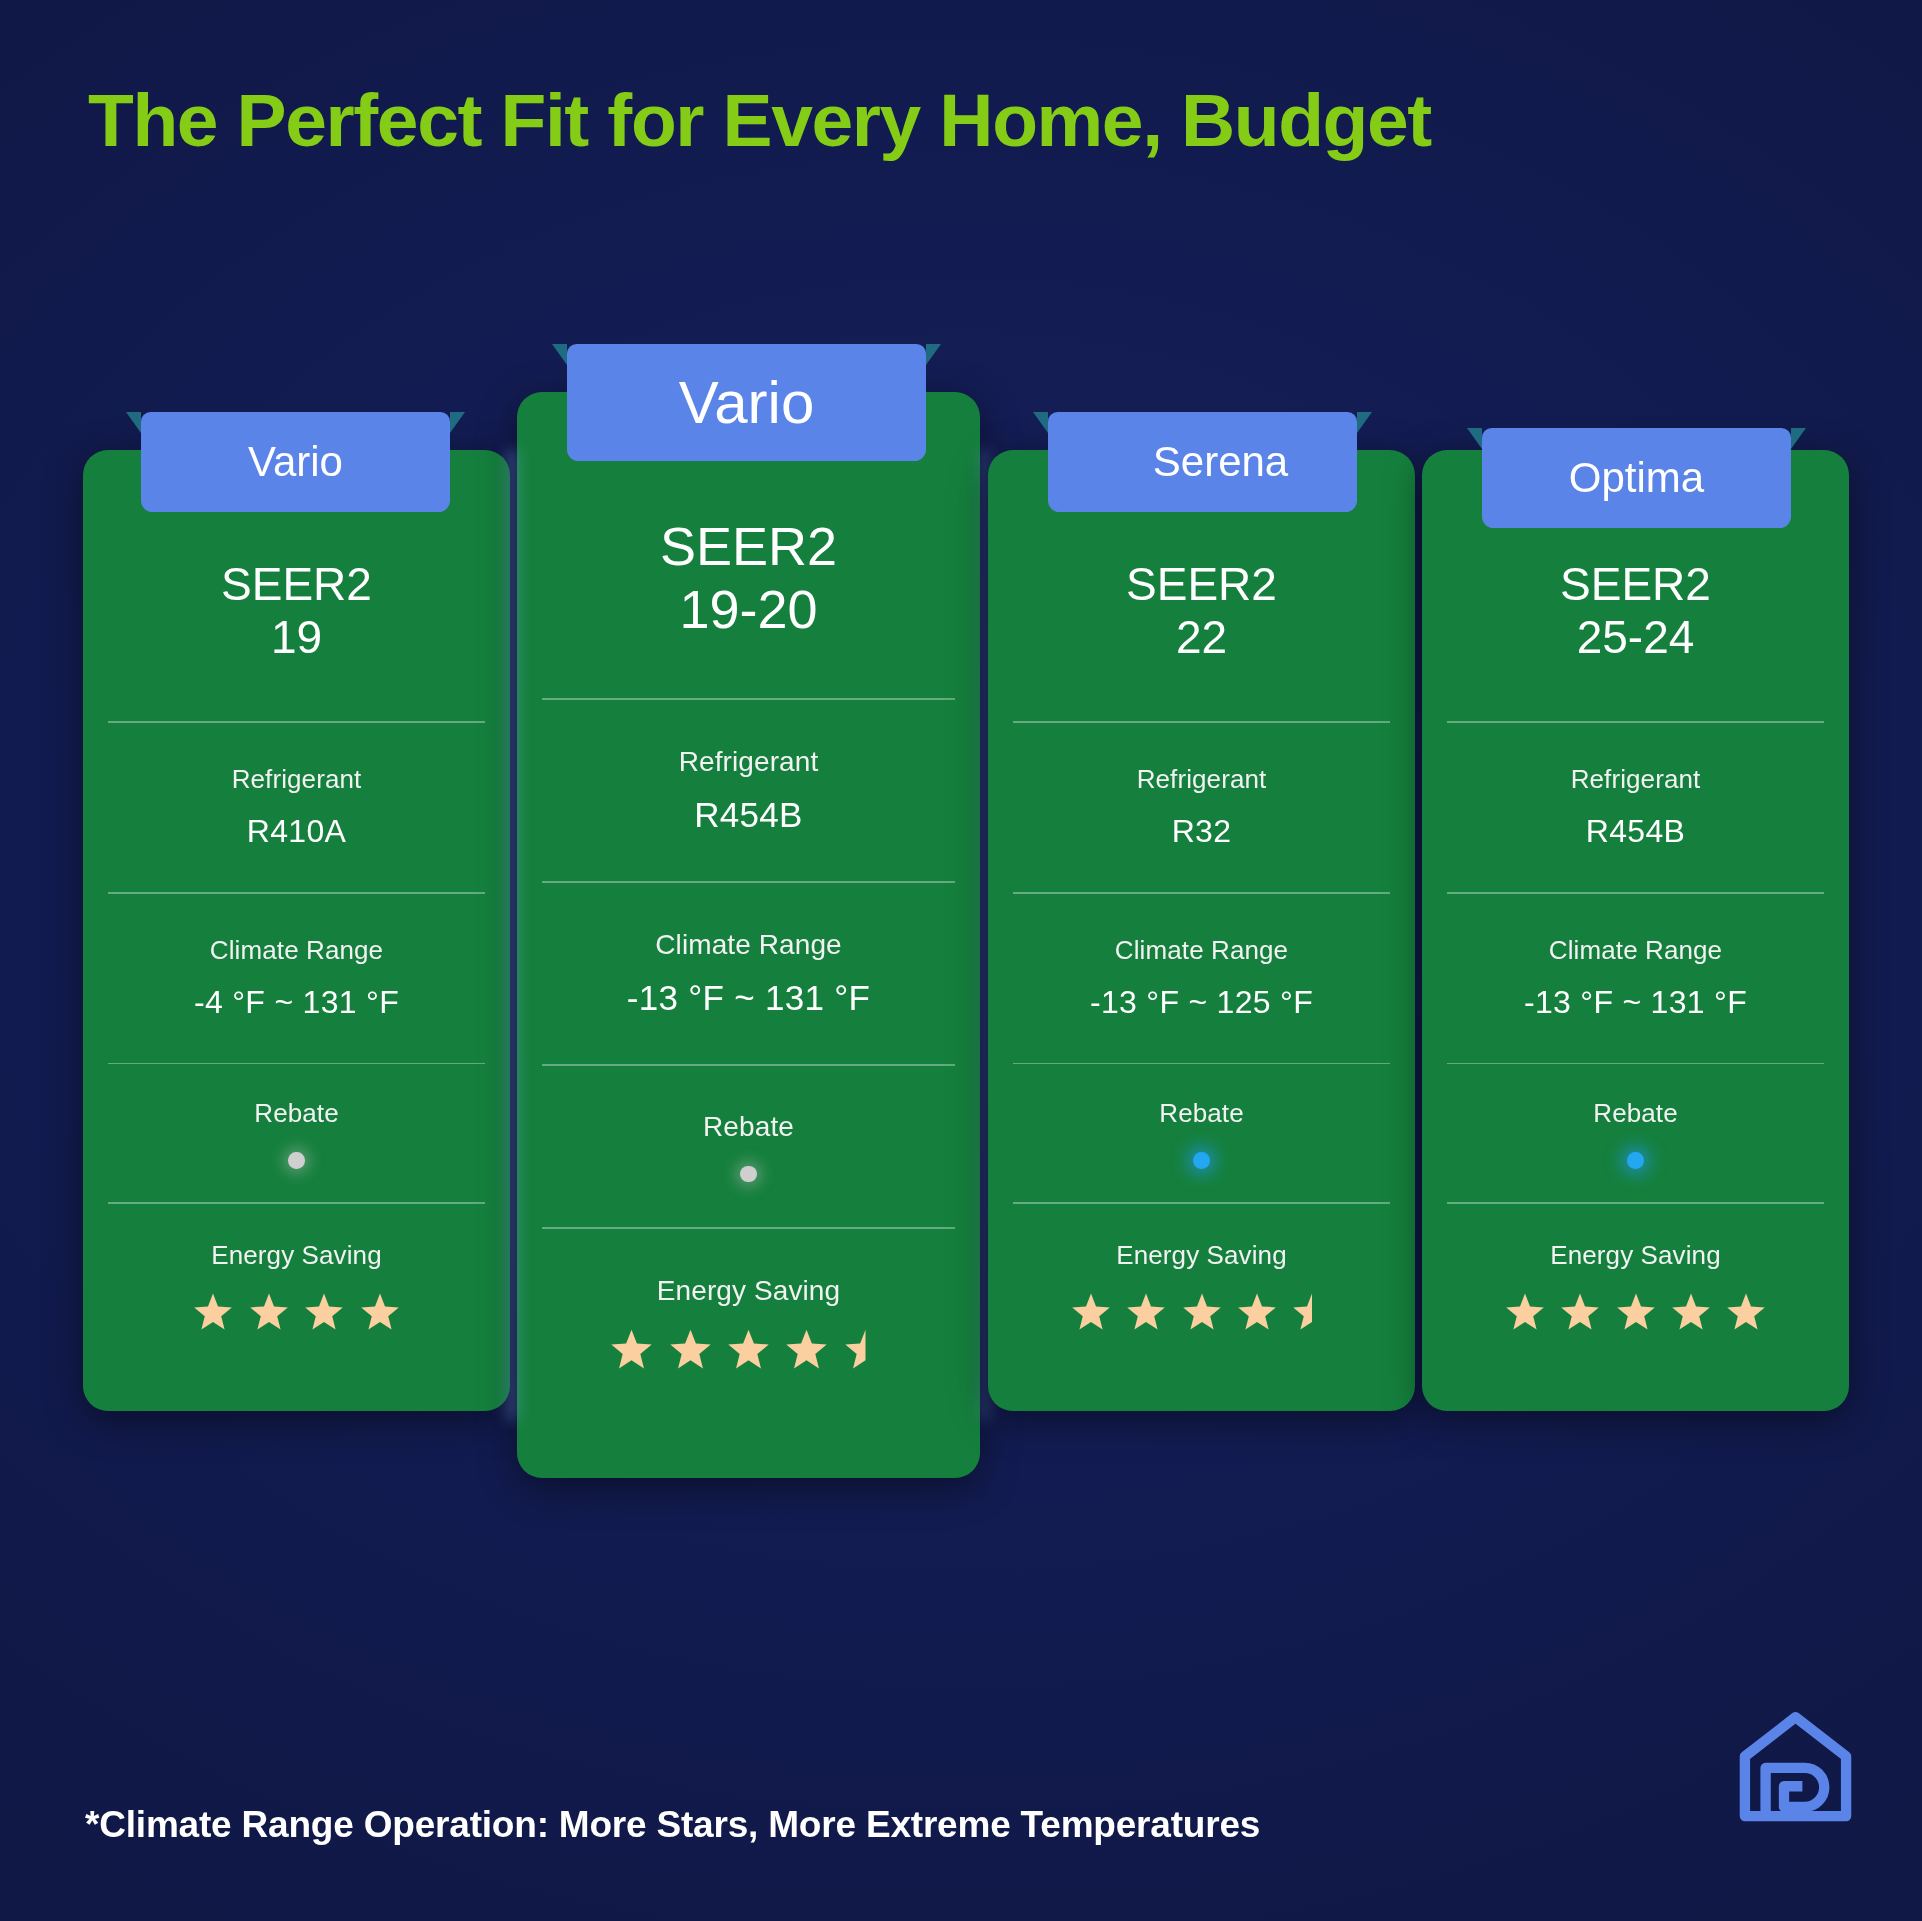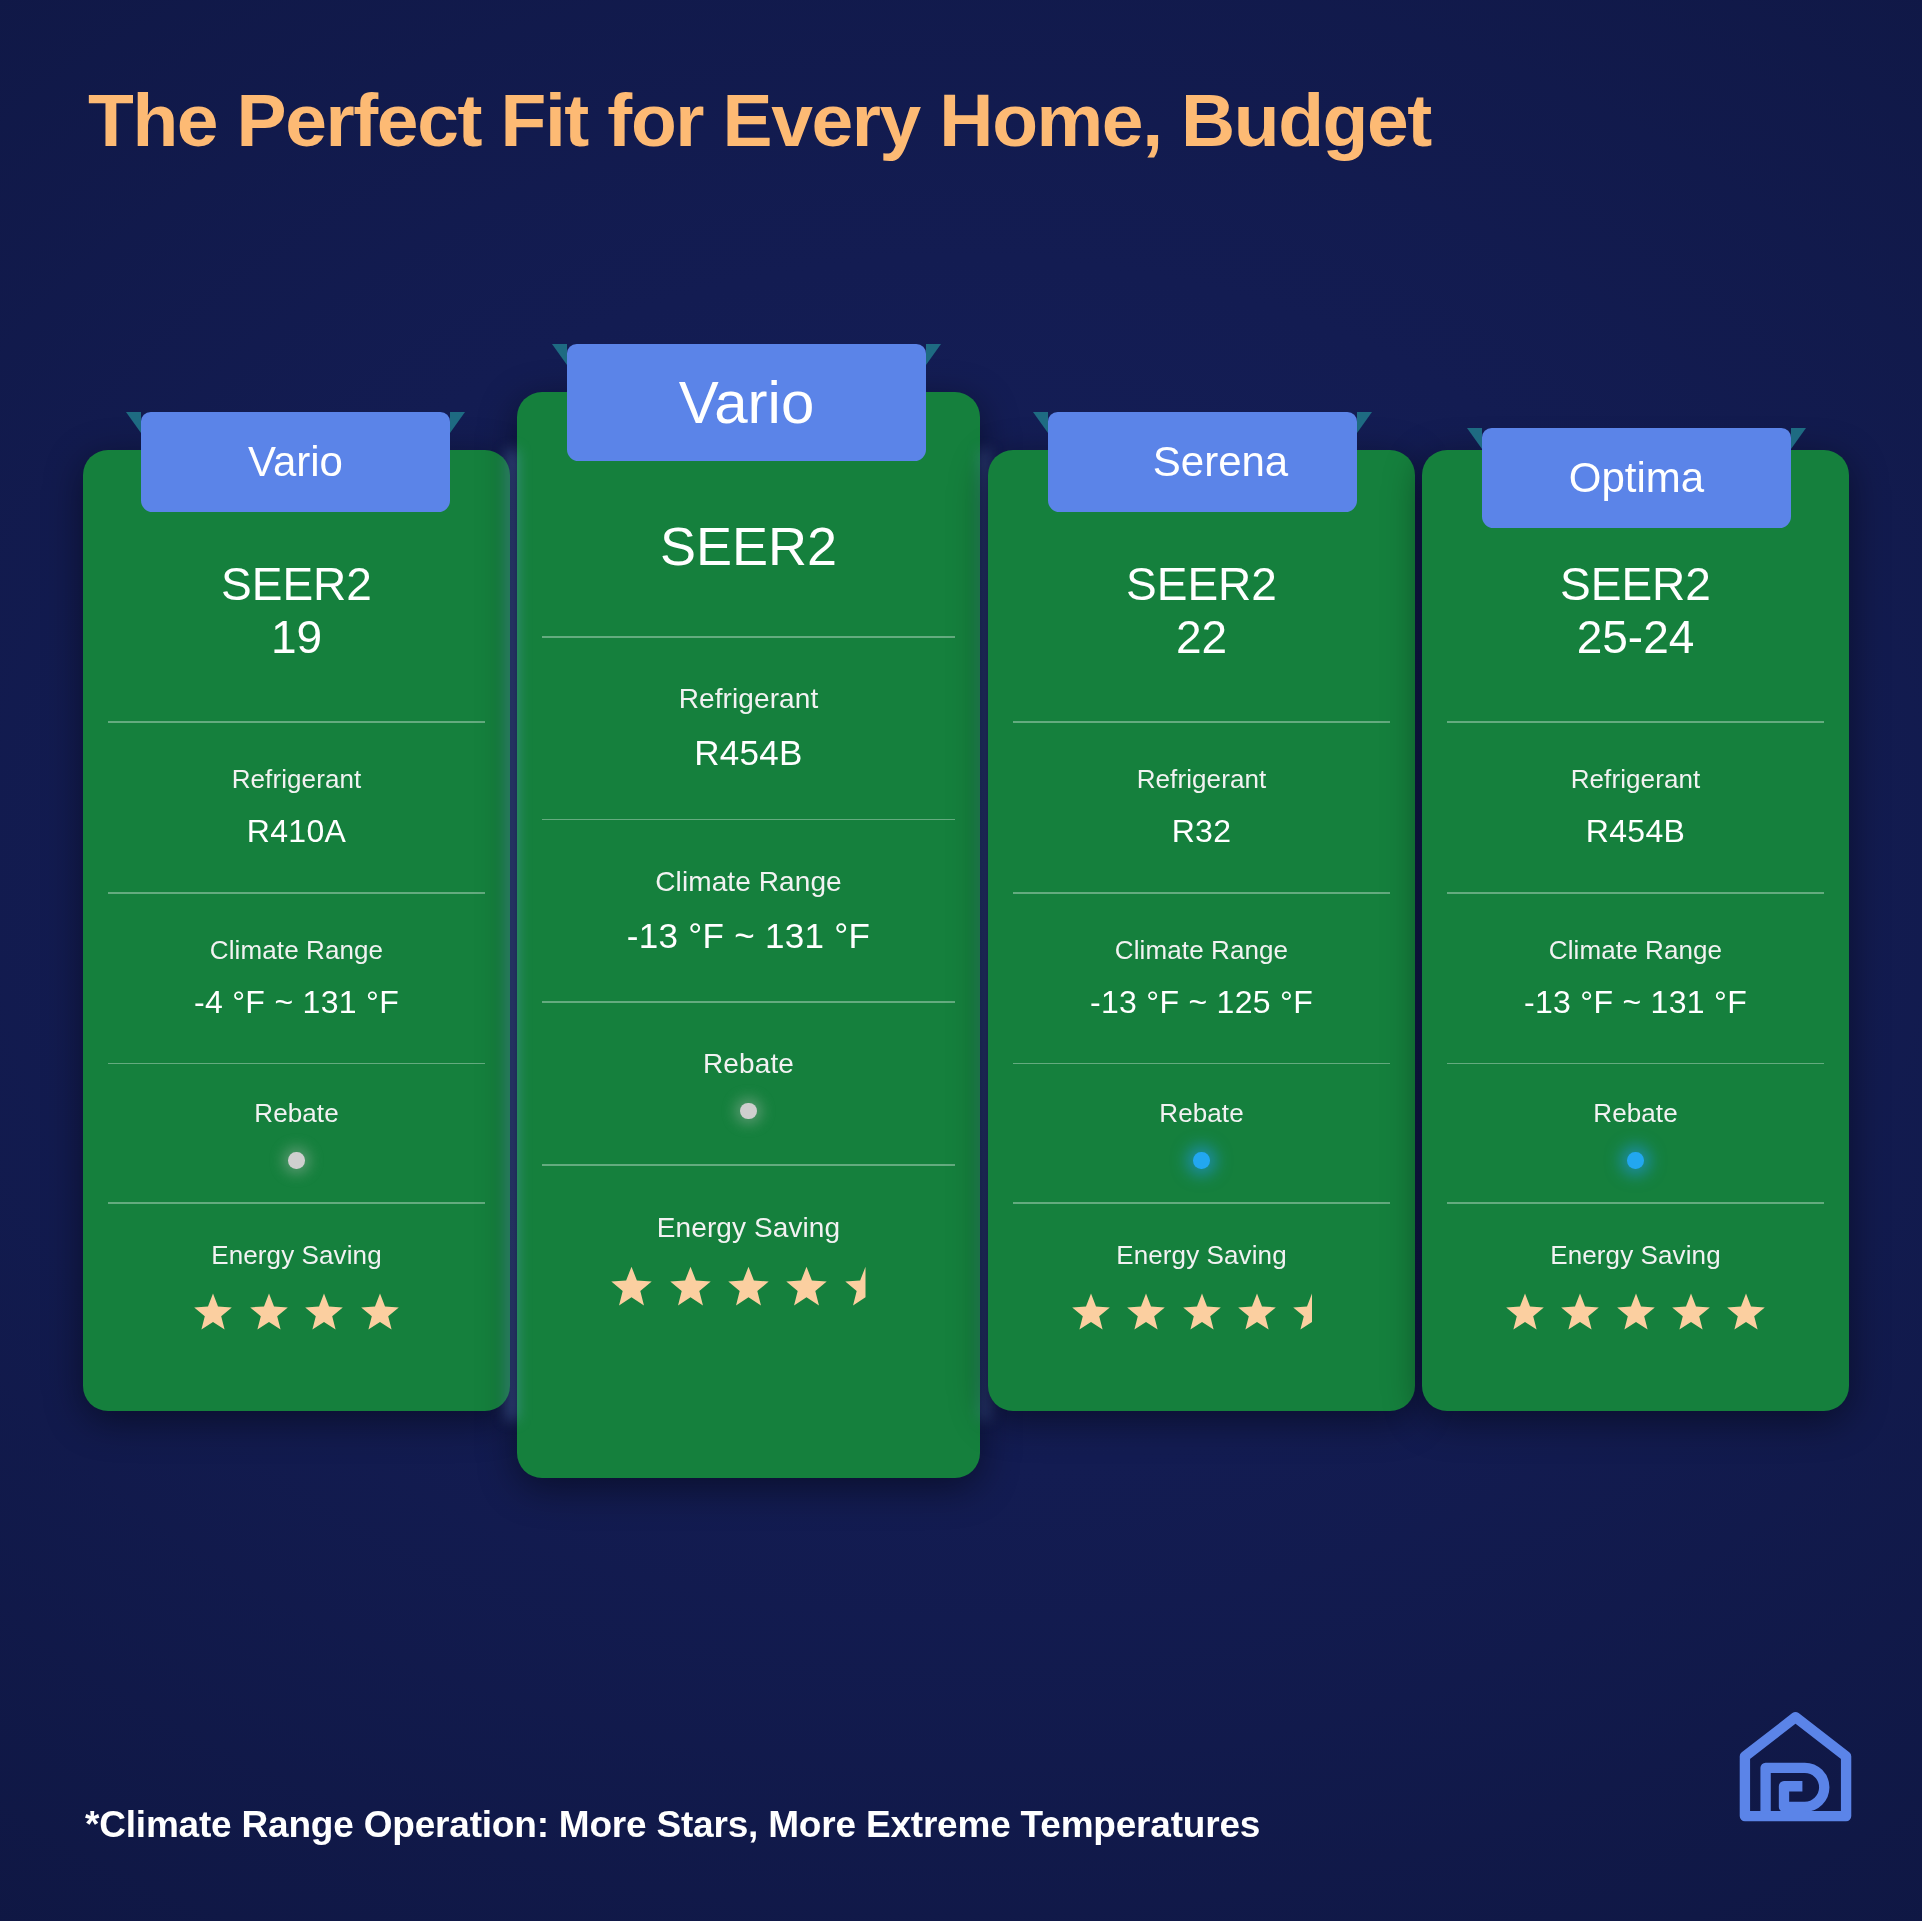--- a/index.html
+++ b/index.html
@@ -16,21 +16,21 @@
     position: relative;
   }
 
   
   .header { position: absolute; left: 88px; top: 81px; }
   .title {
     font-size: 75px;
     font-weight: 700;
     letter-spacing: -1.4px;
     line-height: 1.05;
-    color: #fdba74;
+    color: #84cc16;
     white-space: nowrap;
   }
   .subtitle {
     margin-top: 42px;
     font-size: 42px;
     font-weight: 400;
     color: #ffffff;
     letter-spacing: -0.3px;
     white-space: nowrap;
   }
@@ -271,20 +271,21 @@
 
   <div class="card c1">
     <div class="ribbon r1">
       <span class="fold-l"></span>
       <span class="fold-r"></span>
       <span>Vario</span>
     </div>
     <div class="card-body">
       <div class="seer-block" style="margin-top:123px;">
         <div class="seer-label">SEER2</div>
+        <div class="seer-value">19-20</div>
       </div>
       <div class="divider" style="margin-top:58px;"></div>
       <div class="row" style="height:181px;">
         <div class="row-label">Refrigerant</div>
         <div class="row-value">R454B</div>
       </div>
       <div class="divider"></div>
       <div class="row" style="height:181px;">
         <div class="row-label">Climate Range</div>
         <div class="row-value">-13 °F ~ 131 °F</div>

